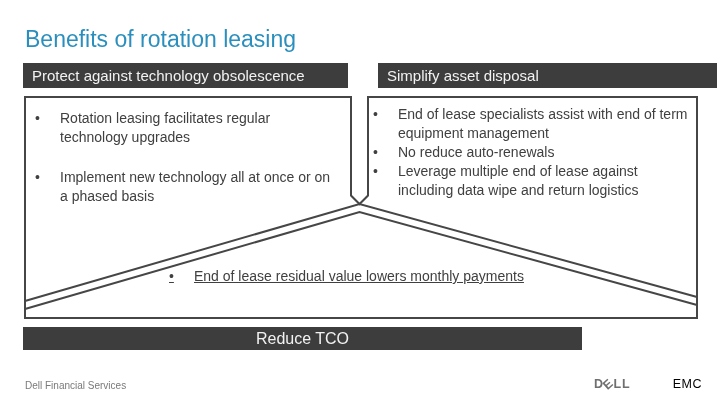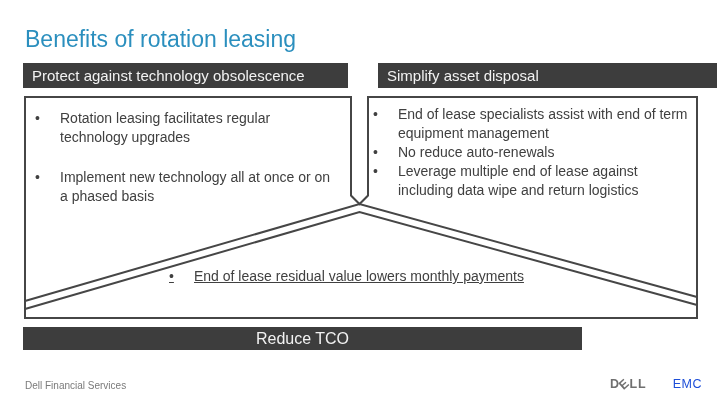--- a/index.html
+++ b/index.html
@@ -44,21 +44,21 @@
     font-size:16px;text-align:center;
   }
   .footer-text{
     position:absolute;left:25px;top:380px;font-size:10px;color:var(--footer-text);
   }
   .logo{
     position:absolute;right:18px;top:377px;font-size:12.5px;white-space:nowrap;
   }
   .logo .dell{font-weight:700;color:#6f6f6f;letter-spacing:1px;}
   .logo .tilted-e{display:inline-block;transform:rotate(-42deg);transform-origin:50% 55%;}
-  .logo .emc{color:#1d4ed8;font-weight:400;letter-spacing:0.5px;margin-left:2px;padding-left:24px;}
+  .logo .emc{color:#000000;font-weight:400;letter-spacing:0.5px;margin-left:18px;padding-left:24px;}
 </style>
 </head>
 <body>
 
 <div class="slide">
 
   <h1 class="title">Benefits of rotation leasing</h1>
 
   <svg class="shape-svg" viewBox="0 0 720 405" aria-hidden="true">
     <path d="M25,97 H351 V195.5 L359.5,204 L368,195.5 V97 H697 V318 H25 Z"></path>

